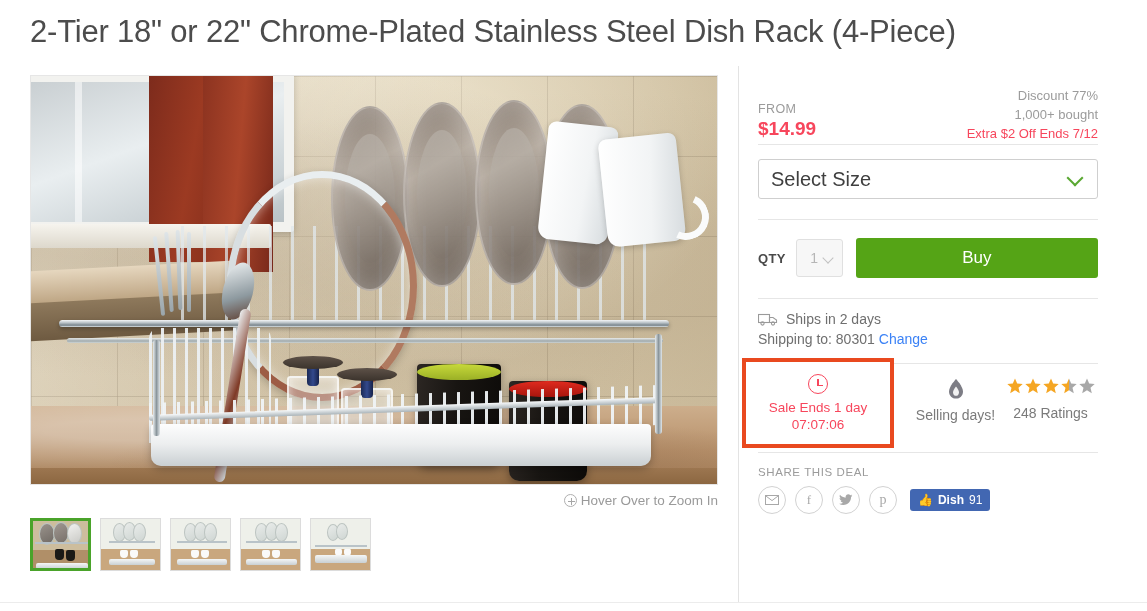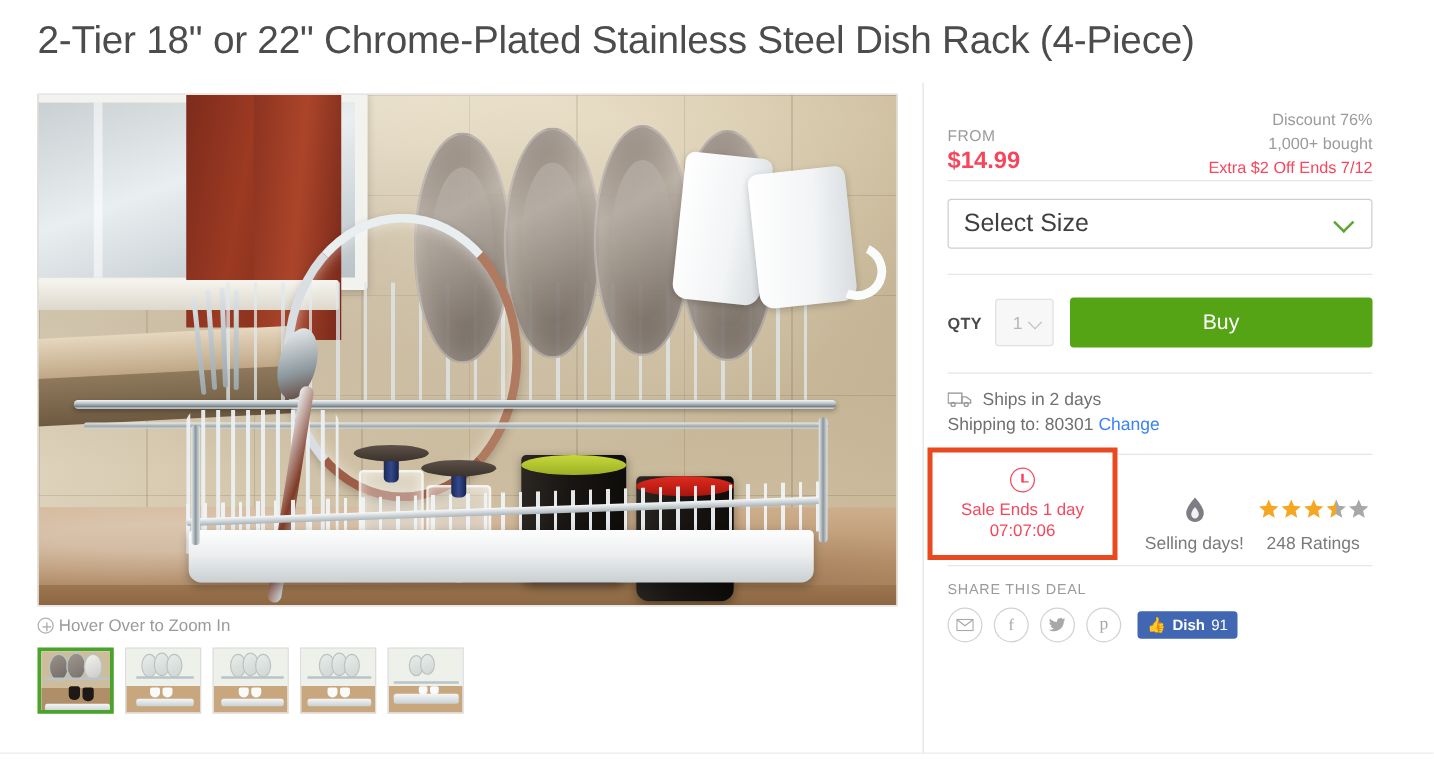--- a/index.html
+++ b/index.html
@@ -231,21 +231,21 @@
   }
   .spoon-handle{
     position:absolute; left:196px; top:232px; width:11px; height:175px;
     background: linear-gradient(100deg,#eef2f4,#7f3a26 55%,#c9d2d6);
     border-radius:6px; transform: rotate(9deg);
   }
 
   .zoom-hint {
     margin-top: 8px;
     width: 688px;
-    text-align: left;
+    text-align: right;
     font-size: 13.5px;
     color: #9a9a9a;
   }
   .zoom-hint .plus-ic {
     display:inline-block; width:13px; height:13px; border-radius:50%;
     border:1px solid #b0b0b0; position:relative; vertical-align:-2px; margin-right:4px;
   }
   .zoom-hint .plus-ic:before, .zoom-hint .plus-ic:after{
     content:""; position:absolute; background:#a6a6a6;
   }
@@ -346,21 +346,21 @@
   .ship-block { margin-top:12px; }
   .ship-line { display:flex; align-items:center; font-size:14px; color:#6f6f6f; }
   .ship-line + .ship-line { margin-top:4px; }
   .truck-ic { width:20px; height:14px; margin-right:8px; position:relative; }
   .change-link { color:#3b82f6; margin-left:4px; cursor:pointer; }
 
   .hr3 { height:1px; background:#e6e6e6; margin: 16px 0 0 0; }
 
   .info-strip {
     margin-top: 0px;
-    display:flex; align-items:flex-end;
+    display:flex; align-items:flex-start;
     position:relative;
     height: 78px;
   }
   .strip-cell {
     flex:1; text-align:center; padding-top:14px;
   }
   .strip-cell.highlight {
     position:absolute; left:-16px; top:-6px; width:152px; height:90px;
     border: 4px solid #e9491f; background:#fff;
     padding-top: 12px; box-sizing:border-box;
@@ -541,21 +541,21 @@
 
 <div class="v-divider"></div>
 <div class="bottom-rule"></div>
 
 <div class="right-col">
 
   <div class="price-row">
     <div class="from-label">FROM</div>
     <div class="price">$14.99</div>
     <div class="meta">
-      <div class="discount">Discount 76%</div>
+      <div class="discount">Discount 77%</div>
       <div class="bought">1,000+ bought</div>
       <div class="extra">Extra $2 Off Ends 7/12</div>
     </div>
   </div>
 
   <div class="hr"></div>
 
   <div class="select-box">
     <span class="sel-text">Select Size</span>
     <span class="chev"></span>

